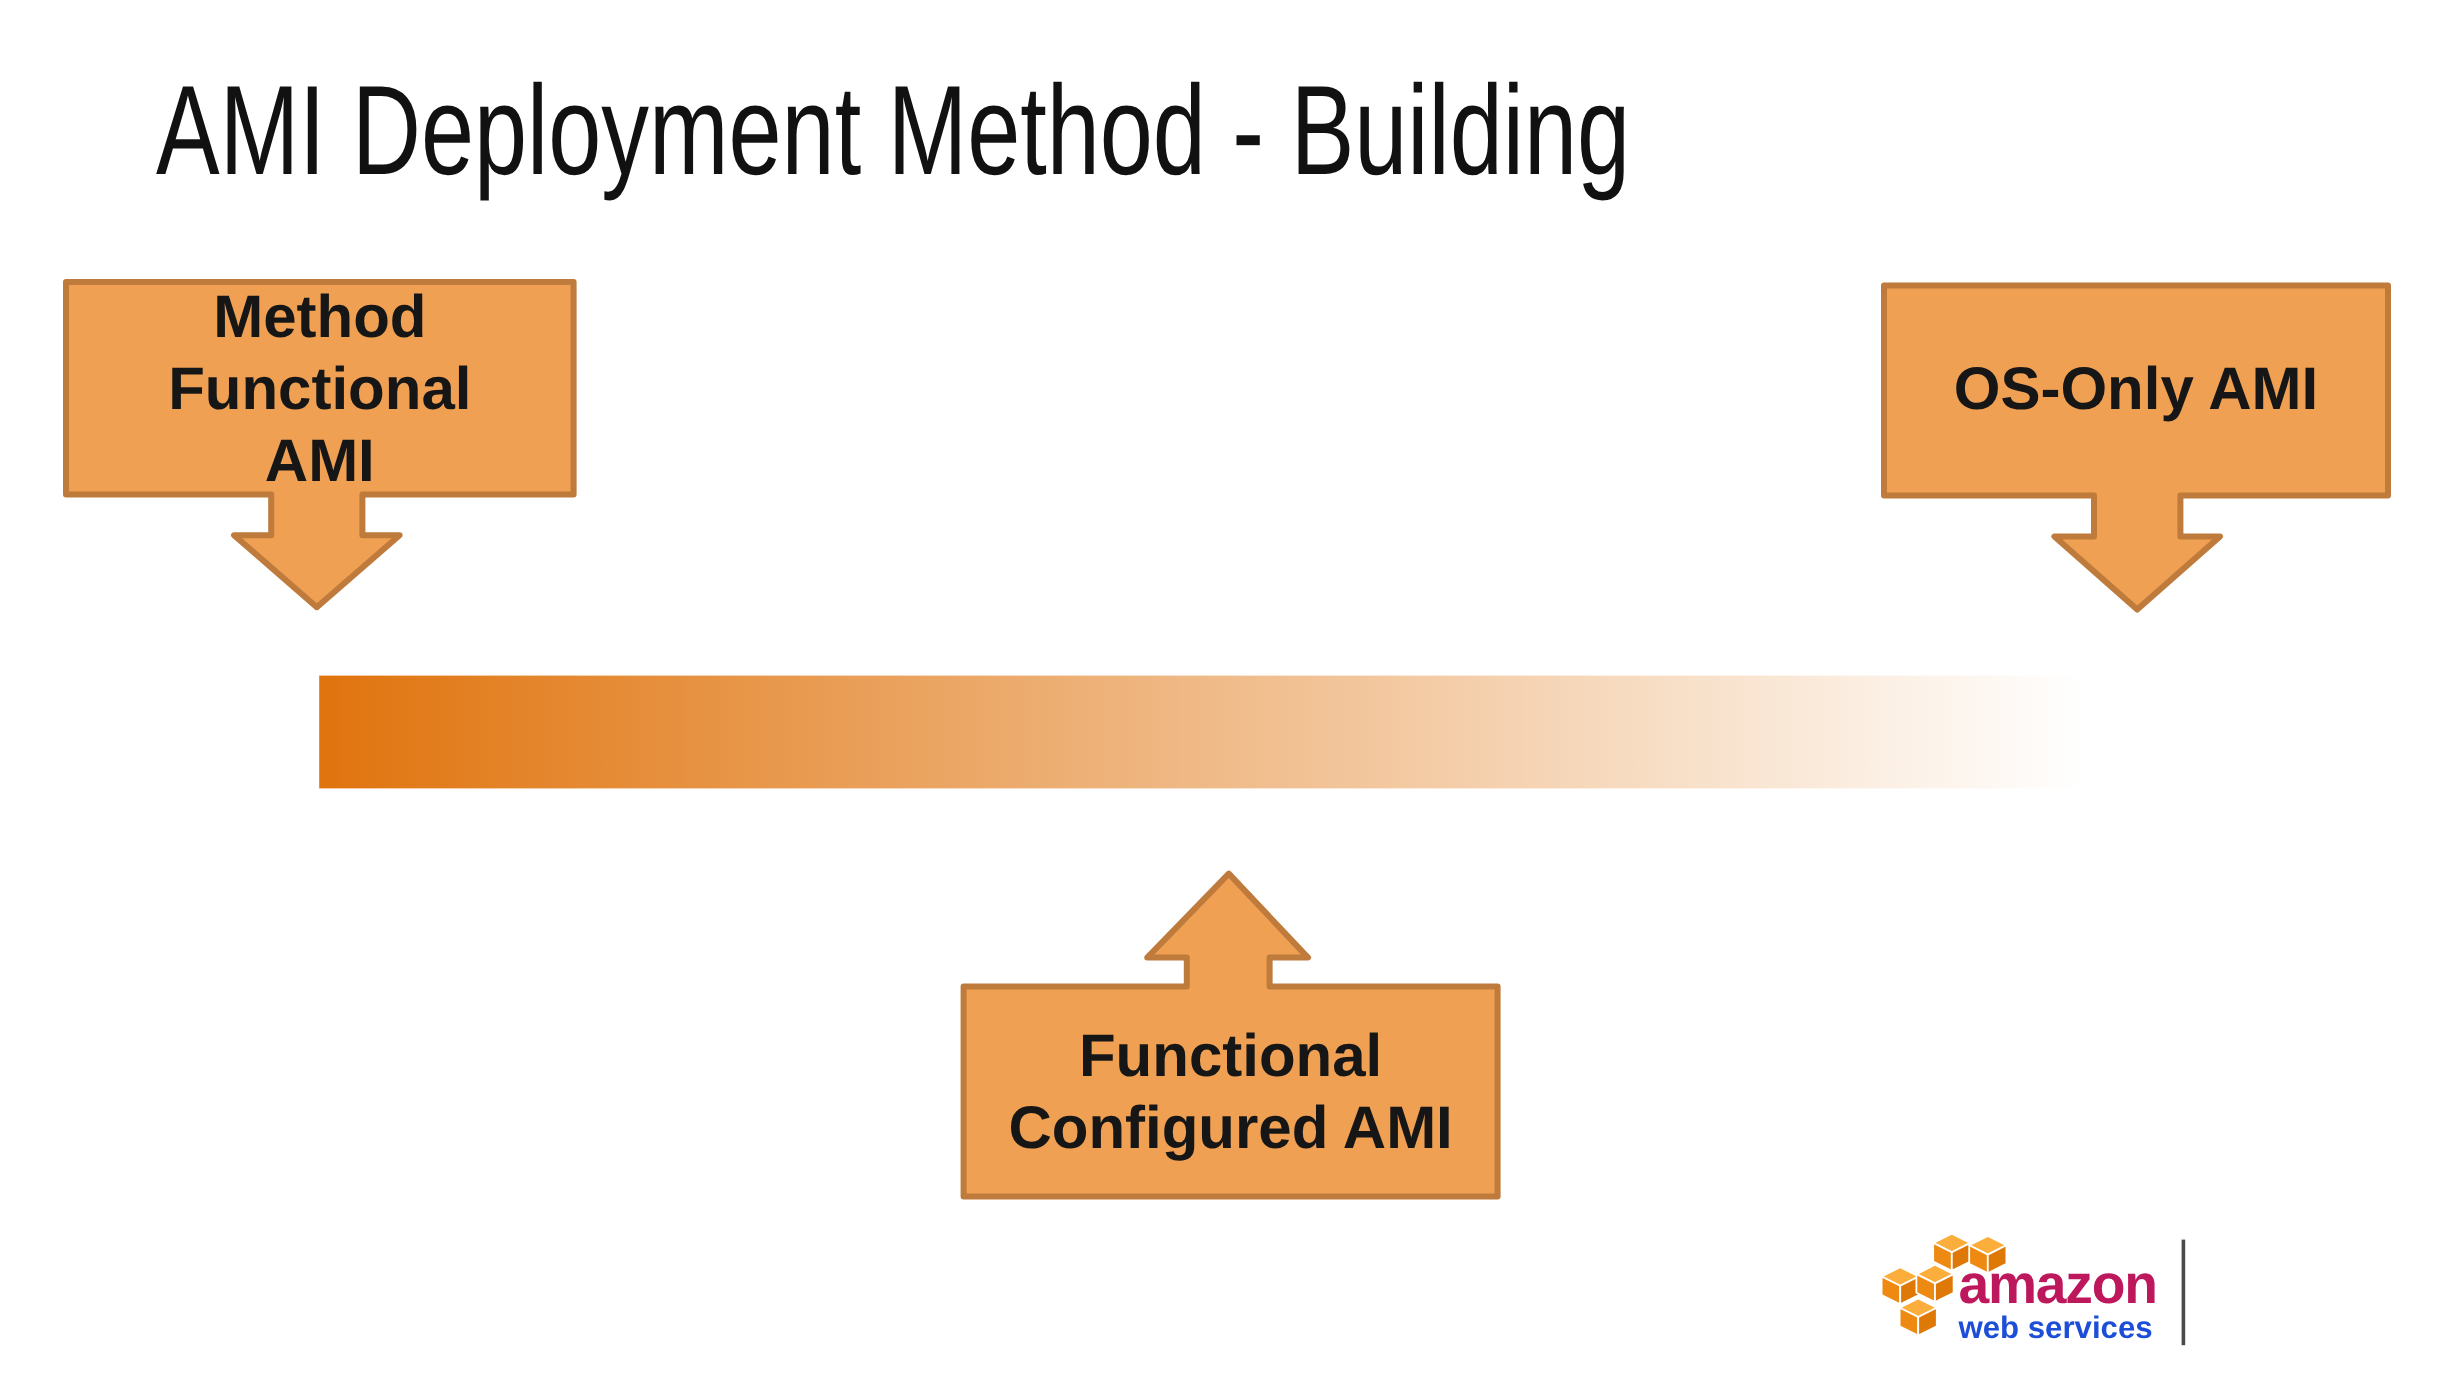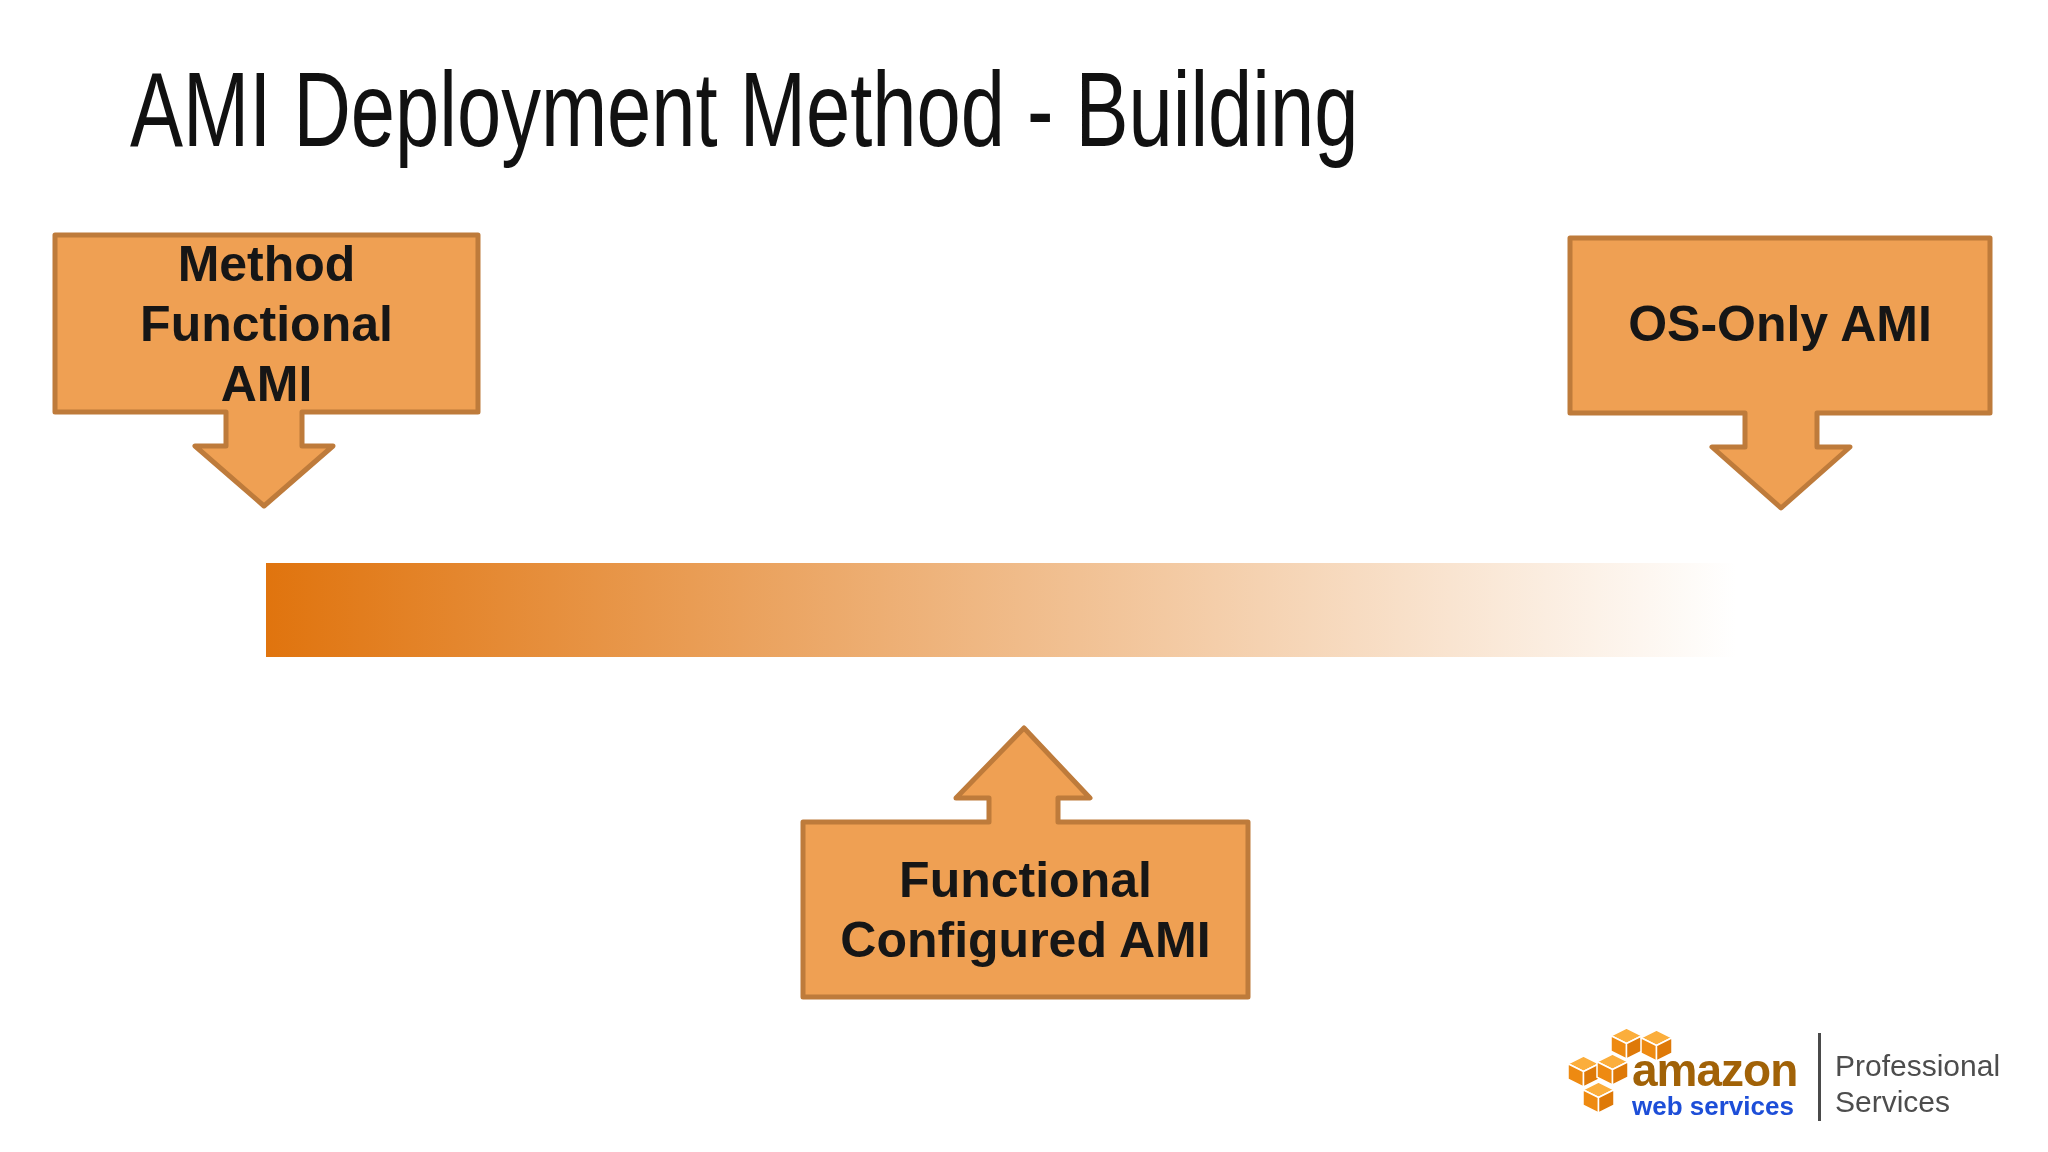--- a/index.html
+++ b/index.html
@@ -43,21 +43,21 @@
   #label-fully-functional{ left:55px;  top:235px; width:423px; height:177px; }
   #label-os-only{          left:1570px;top:236px; width:420px; height:175px; }
   #label-partial{          left:803px; top:822px; width:445px; height:175px; }
 
   
   #aws-logo{ left:1563px; top:1026px; width:460px; height:100px; }
   #aws-cubes{ position:absolute; left:0; top:0; width:112px; height:92px; }
   #aws-brand{
     position:absolute; left:69px; top:21px;
     font-size:46px; font-weight:700; line-height:1;
-    letter-spacing:-1px; color:#a16207;
+    letter-spacing:-1px; color:#be185d;
   }
   #aws-brand-sub{
     position:absolute; left:69px; top:67px;
     font-size:26px; font-weight:700; line-height:1;
     letter-spacing:0px; color:#1d4ed8;
   }
   #aws-divider{
     position:absolute; left:255px; top:7px;
     width:3px; height:88px; background:#4a4a4a;
   }
@@ -106,15 +106,13 @@
   <svg id="aws-cubes" viewBox="0 0 112 92">
     <use href="#cube" x="48" y="2"></use>
     <use href="#cube" x="78" y="4"></use>
     <use href="#cube" x="5" y="30"></use>
     <use href="#cube" x="34" y="28"></use>
     <use href="#cube" x="20" y="56"></use>
   </svg>
   <div id="aws-brand">amazon</div>
   <div id="aws-brand-sub">web services</div>
   <div id="aws-divider"></div>
-  <div id="aws-division">Professional
-Services</div>
 </div>
 
 </body></html>

